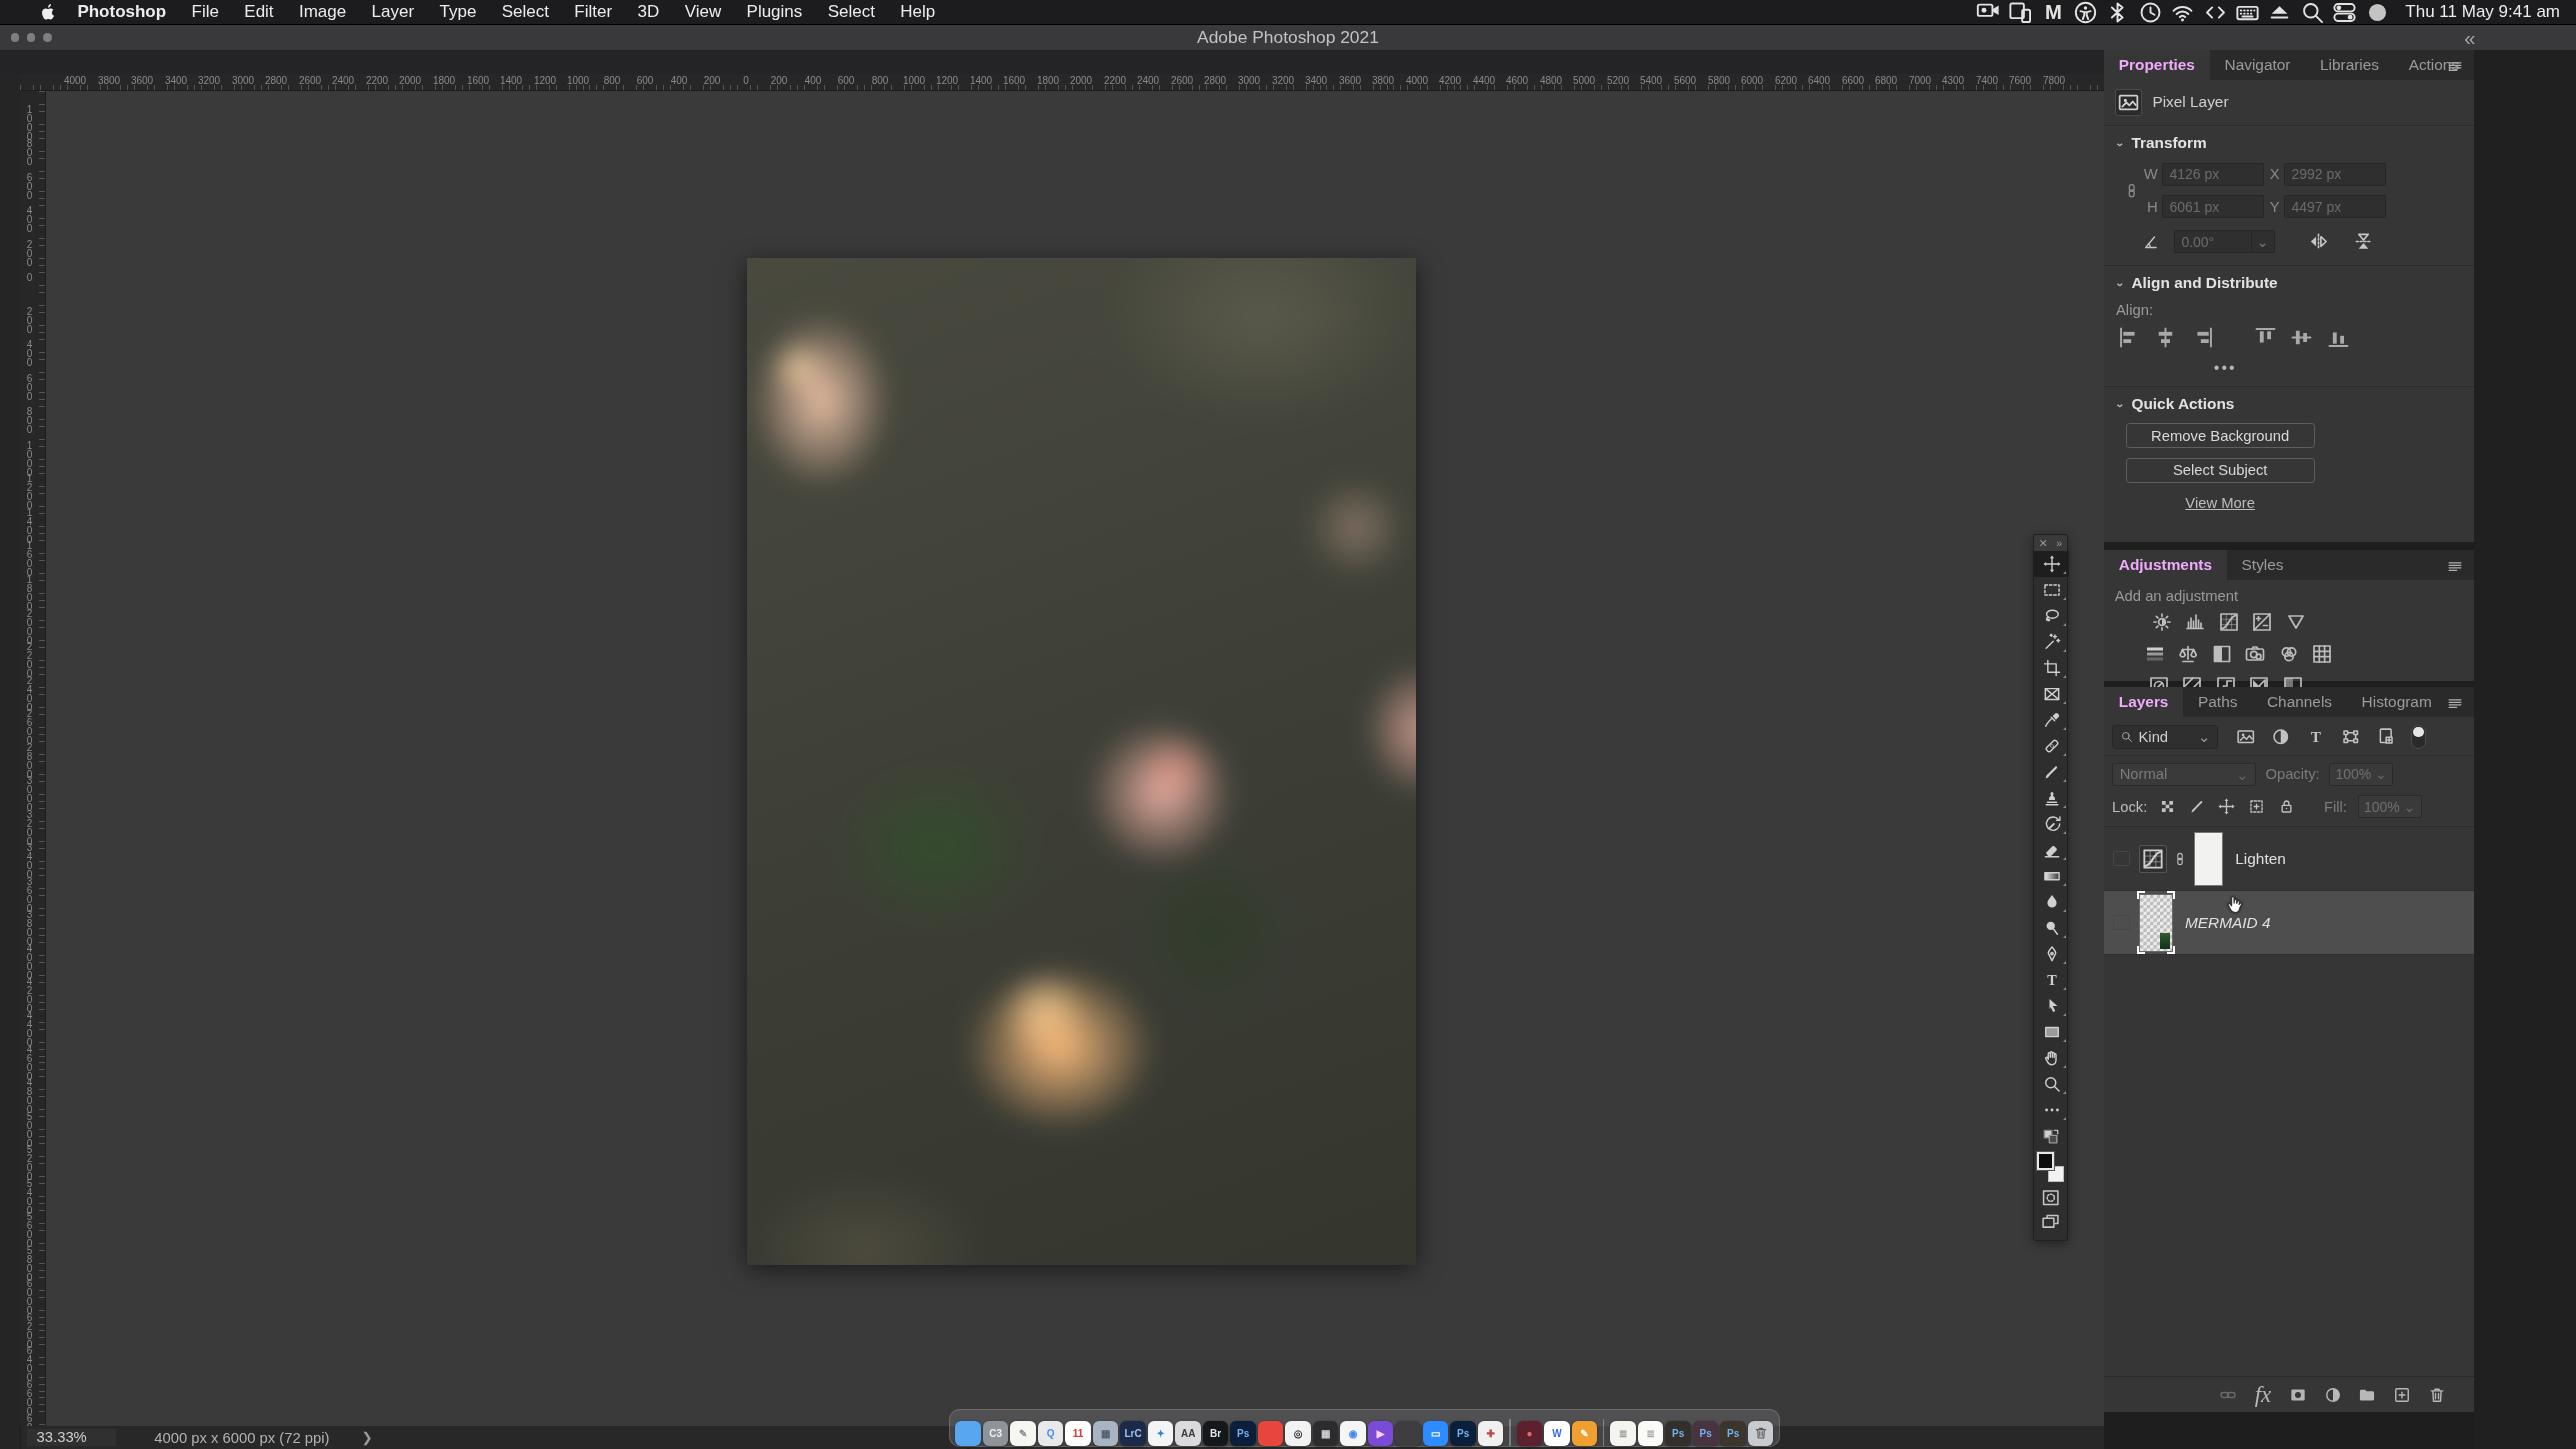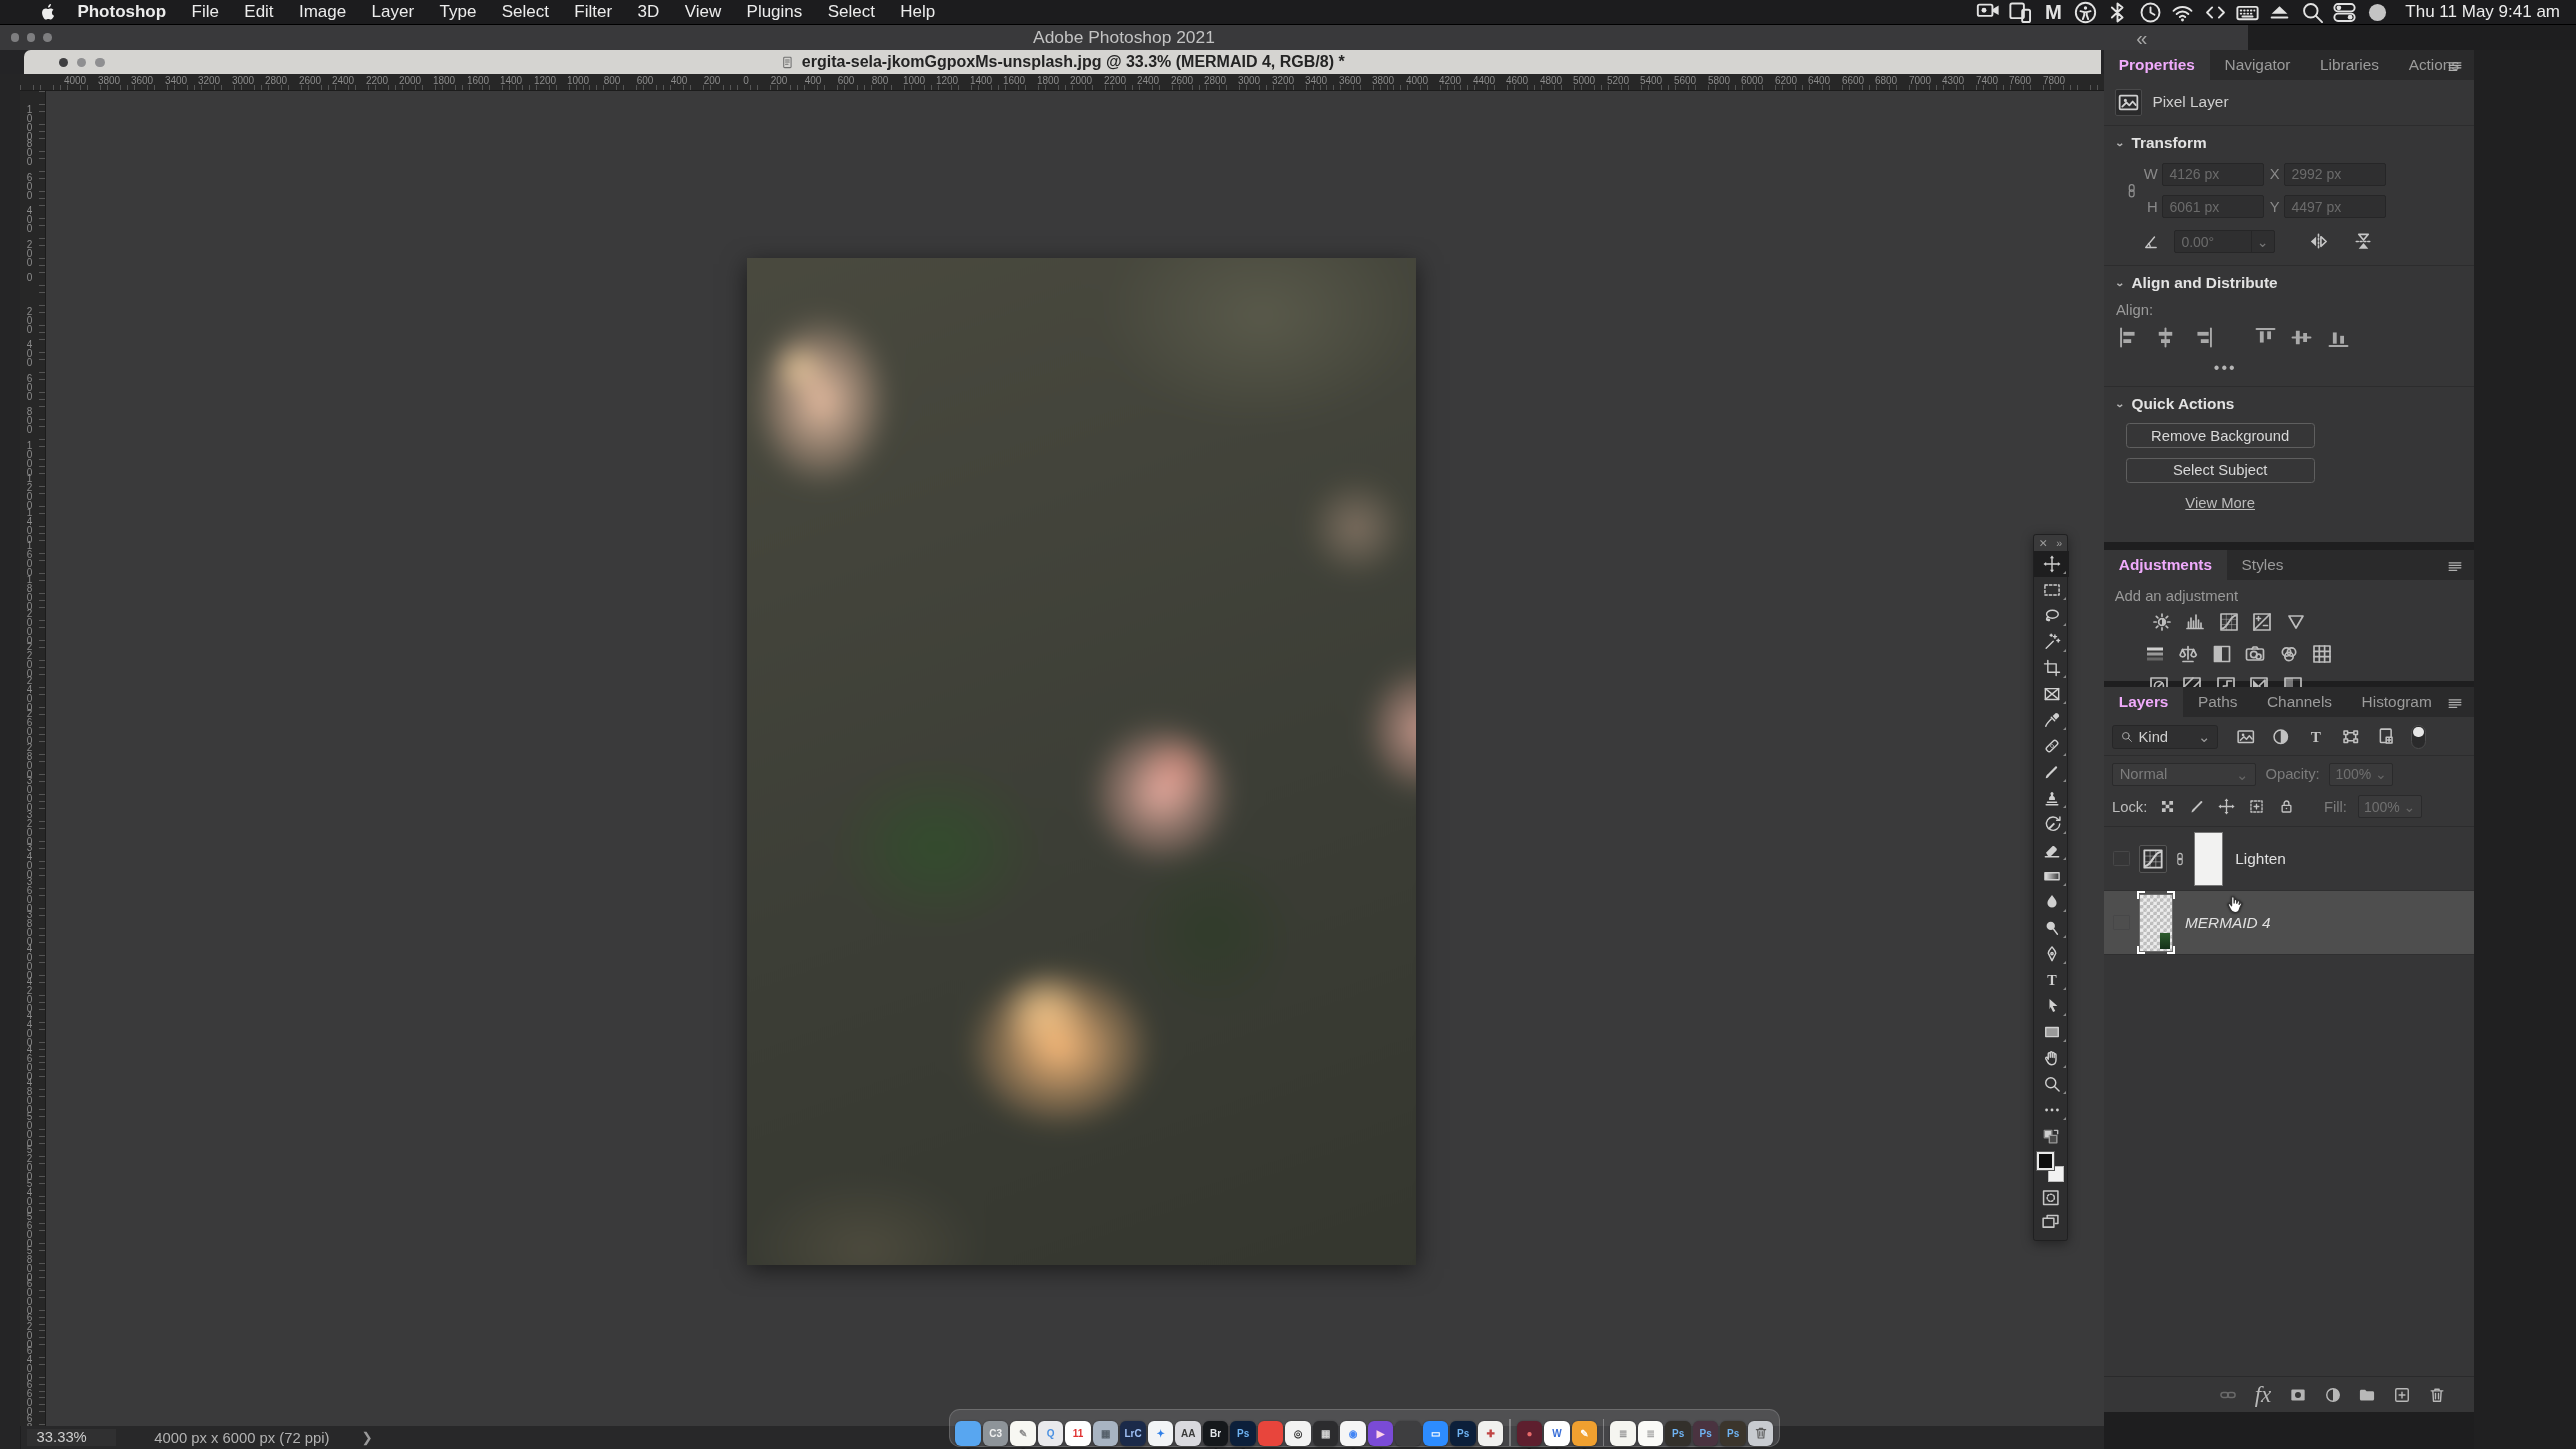--- a/index.html
+++ b/index.html
@@ -16,21 +16,21 @@
   
   .menubar{position:absolute;left:0;top:0;width:2576px;height:25px;background:var(--menu-bg);display:flex;align-items:center;color:#ececec;font-size:17px;border-bottom:0.7px solid #000;}
   .menubar .apple{margin-left:38px;margin-right:6.7px;color:#ececec;}
   .menu-items{display:flex;align-items:center;}
   .menu-items span{padding:0 12.7px;cursor:default;}
   .menu-app{font-weight:bold;padding:0 12.7px;}
   .menu-right{margin-left:auto;display:flex;align-items:center;gap:5.4px;padding-right:16px;}
   .menu-right .ic{width:27px;color:#e2e2e2;}
   .clock{font-size:17px;margin-left:9.4px;white-space:nowrap;}
   
-  .titlebar{position:absolute;left:0;top:25px;width:2248px;height:25px;background:var(--title-bg);}
+  .titlebar{position:absolute;left:0;top:25px;width:2576px;height:25px;background:var(--title-bg);}
   .lights{position:absolute;left:10.7px;top:8px;display:flex;gap:7.4px;}
   .lights i{width:8.7px;height:8.7px;border-radius:50%;background:#7e7e80;display:block;}
   .apptitle{position:absolute;left:0;top:0;width:100%;height:100%;display:flex;align-items:center;justify-content:center;color:#c3c3c3;font-size:17.4px;}
   .collapse-g{position:absolute;right:102px;top:2px;color:#a8a8a8;font-size:20px;letter-spacing:-1.3px;}
   
   .tabstrip-dark{position:absolute;left:0;top:50px;width:2576px;height:25.5px;background:var(--dark-corner);}
   .doctab{position:absolute;left:24px;top:50px;width:2077px;height:25.5px;background:var(--tab-light);border-radius:6.7px 0 0 0;display:flex;align-items:center;justify-content:center;color:#242424;font-size:16px;font-weight:bold;border-bottom:0.7px solid #bdbcba;}
   .doctab .ic{color:#707070;margin-right:6.7px;}
   .tabdots{position:absolute;left:35px;top:8px;display:flex;gap:8.7px;}
   .tabdots i{width:9.4px;height:9.4px;border-radius:50%;display:block;}
@@ -315,36 +315,20 @@
     <span class="lights">
         <i></i>
         <i></i>
         <i></i>
       </span>
     <span class="apptitle">Adobe Photoshop 2021</span>
     <span class="collapse-g">«</span>
   </div>
 
   <div class="tabstrip-dark"></div>
-  <div class="doctab">
-    <span class="tabdots">
-        <i></i>
-        <i></i>
-        <i></i>
-      </span>
-    <span class="ic" style="width:14.8px;">
-        <svg viewBox="0 0 24 24" width="100%">
-          <g stroke="currentColor" stroke-width="1.7" fill="none" stroke-linecap="round" stroke-linejoin="round">
-            <rect x="6" y="3.5" width="12" height="17" rx="1.5"></rect>
-            <path d="M9 8h6M9 11.5h6M9 15h4"></path>
-          </g>
-        </svg>
-      </span>
-    <span>ergita-sela-jkomGgpoxMs-unsplash.jpg @ 33.3% (MERMAID 4, RGB/8) *</span>
-  </div>
   <div class="topright-icons" id="topright-icons">
       <span class="ic" style="width: 28px;">
         <svg viewBox="0 0 24 24" width="100%">
           <g stroke="currentColor" stroke-width="1.7" fill="none" stroke-linecap="round" stroke-linejoin="round">
             <path d="M5 7h14M5 10h14M5 13h14M5 16h9"></path>
           </g>
         </svg>
       </span>
       <span class="ic" style="width: 28px;">
         <svg viewBox="0 0 24 24" width="100%">

